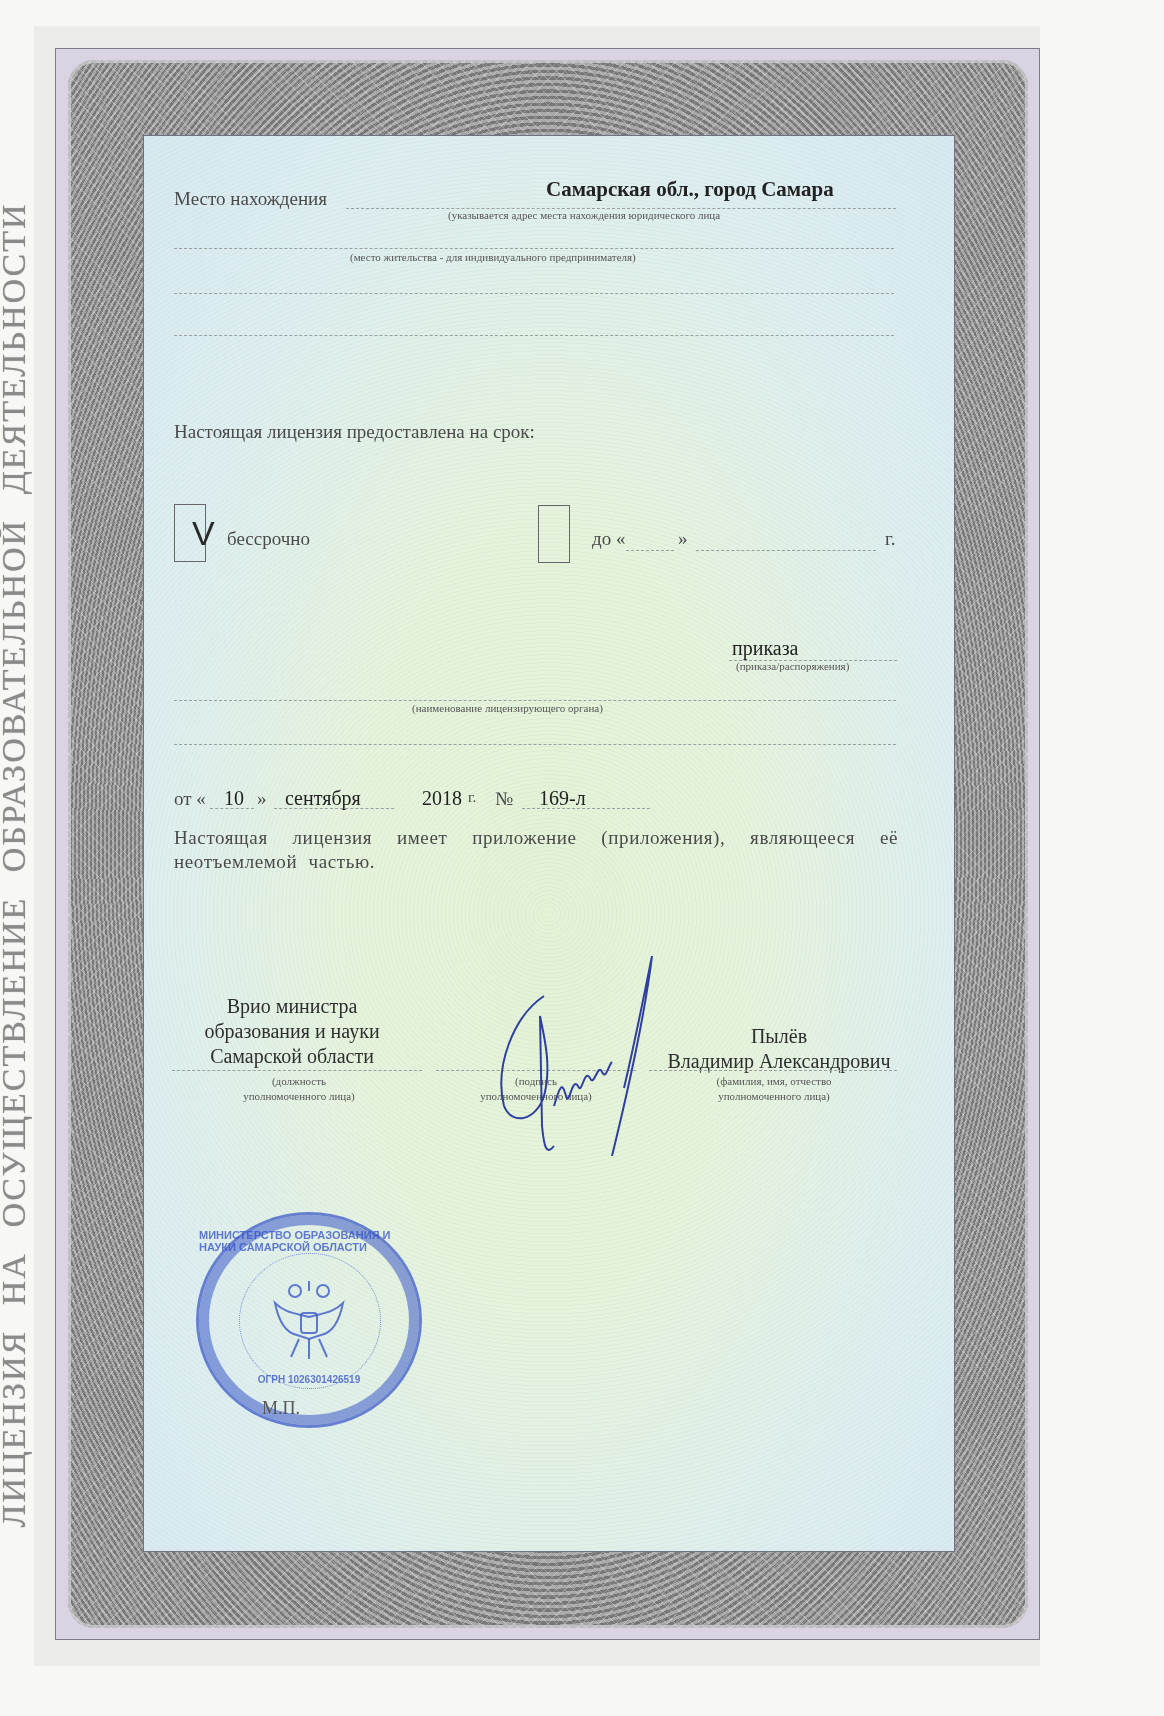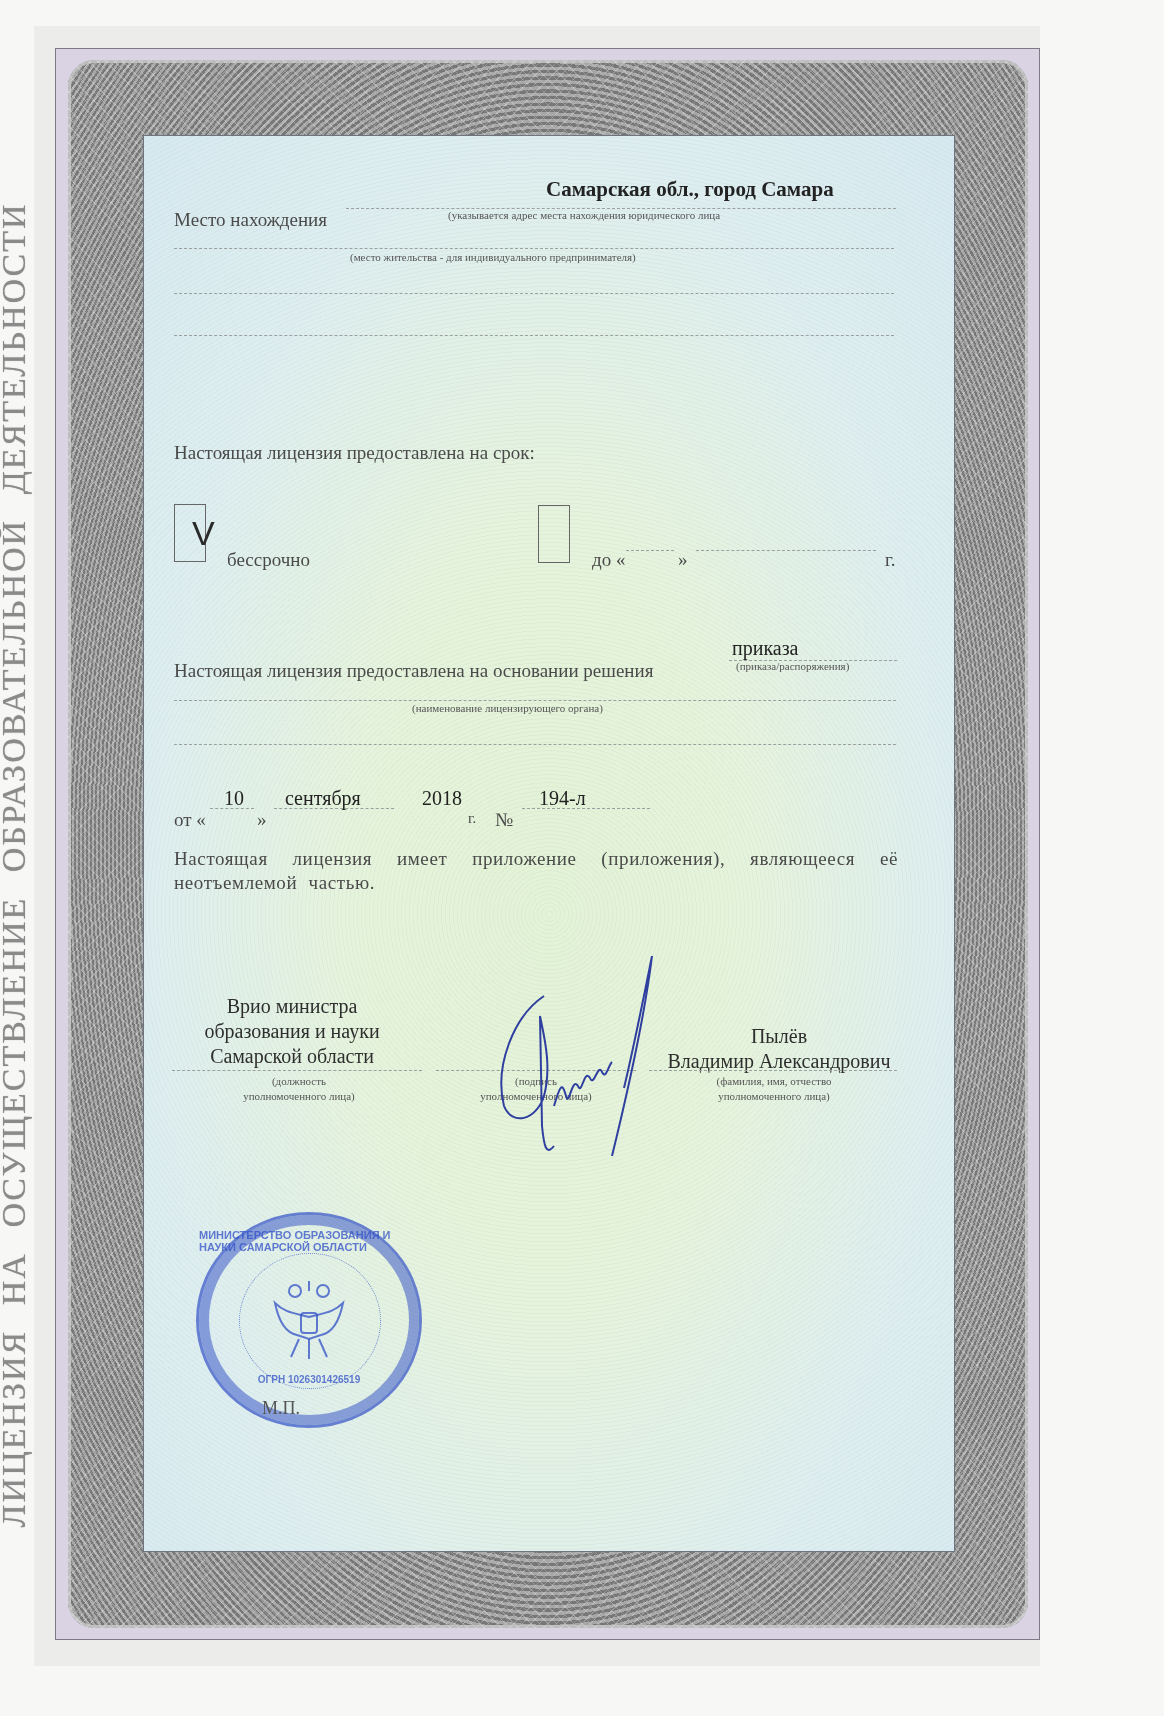--- a/index.html
+++ b/index.html
@@ -39,21 +39,21 @@
       repeating-linear-gradient(-45deg, rgba(255,255,255,.22) 0 1px, transparent 1px 6px);
   }
   .inner {
     position: absolute; left: 143px; top: 135px; width: 812px; height: 1417px;
     border: 1px solid #6f7580; box-sizing: border-box;
     background:
       repeating-radial-gradient(circle at 50% 55%, rgba(255,255,255,.0) 0 3px, rgba(150,180,170,.10) 3px 4px),
       radial-gradient(ellipse at 50% 55%, #e3f3d6 0%, #e6f3dc 35%, #deeef0 70%, #d7e9f0 100%);
   }
   .t { position: absolute; white-space: nowrap; }
-  .lbl { font-size: 19px; color: #4a4a4a; margin-top: 21px; }
+  .lbl { font-size: 19px; color: #4a4a4a; }
   .val { font-size: 20px; color: #222; }
   .val-bold { font-size: 21px; font-weight: bold; color: #222; }
   .hint { font-size: 11px; color: #555; }
   .rule { position: absolute; height: 0; border-top: 1px dashed #9aa0a0; }
   .box { position: absolute; width: 32px; height: 58px; border: 1.5px solid #666; box-sizing: border-box; }
   .check { position: absolute; font-family: "Liberation Sans", sans-serif; font-size: 34px; color: #2a2a2a; }
   .center { text-align: center; }
   .sig-block { font-size: 20px; color: #2e2e2e; line-height: 25px; }
   .stamp {
     position: absolute; left: 196px; top: 1212px; width: 220px; height: 210px;
@@ -96,38 +96,37 @@
   <div class="box" style="left:30px; top:368px;"></div>
   <div class="t check" style="left:48px; top:378px;">V</div>
   <div class="t lbl" style="left:83px; top:392px;">бессрочно</div>
   <div class="box" style="left:394px; top:369px;"></div>
   <div class="t lbl" style="left:448px; top:392px;font-family:Liberation Serif, serif;">до «</div>
   <div class="rule" style="left:482px; top:414px; width:48px;"></div>
   <div class="t lbl" style="left:534px; top:392px;">»</div>
   <div class="rule" style="left:552px; top:414px; width:180px;"></div>
   <div class="t lbl" style="left:741px; top:392px;">г.</div>
 
-  <div class="t lbl" style="left:30px; top:503px;">Настоящая лицензия предоставлена на основании решения</div>
   <div class="t val" style="left:588px; top:501px;">приказа</div>
   <div class="rule" style="left:585px; top:524px; width:168px;"></div>
   <div class="t hint" style="left:592px; top:524px; font-size:11px;">(приказа/распоряжения)</div>
   <div class="rule" style="left:30px; top:564px; width:722px;"></div>
   <div class="t hint" style="left:268px; top:566px;">(наименование лицензирующего органа)</div>
   <div class="rule" style="left:30px; top:608px; width:722px;"></div>
 
   <div class="t lbl" style="left:30px; top:652px;">от «</div>
   <div class="t val" style="left:80px; top:651px;">10</div>
   <div class="rule" style="left:66px; top:672px; width:44px;"></div>
   <div class="t lbl" style="left:113px; top:652px;">»</div>
   <div class="t val" style="left:141px; top:651px;">сентября</div>
   <div class="rule" style="left:130px; top:672px; width:120px;"></div>
   <div class="t val" style="left:278px; top:651px;text-align:right;">2018</div>
   <div class="t lbl" style="left:324px; top:653px; font-size:15px;">г.</div>
   <div class="t lbl" style="left:351px; top:652px;">№</div>
-  <div class="t val" style="left:395px; top:651px;">194-л</div>
+  <div class="t val" style="left:395px; top:651px;">169-л</div>
   <div class="rule" style="left:378px; top:672px; width:128px;"></div>
 
   <div class="t lbl" style="left:30px; top:690px; width:724px; white-space:normal; text-align:justify; line-height:24px; letter-spacing:0.6px; word-spacing:6px;">Настоящая лицензия имеет приложение (приложения), являющееся её неотъемлемой частью.</div>
 
   <div class="t sig-block center" style="left:30px; top:858px; width:236px;">
     <div>Врио министра</div>
     <div>образования и науки</div>
     <div>Самарской области</div>
   </div>
   <div class="rule" style="left:28px; top:934px; width:250px;"></div>

